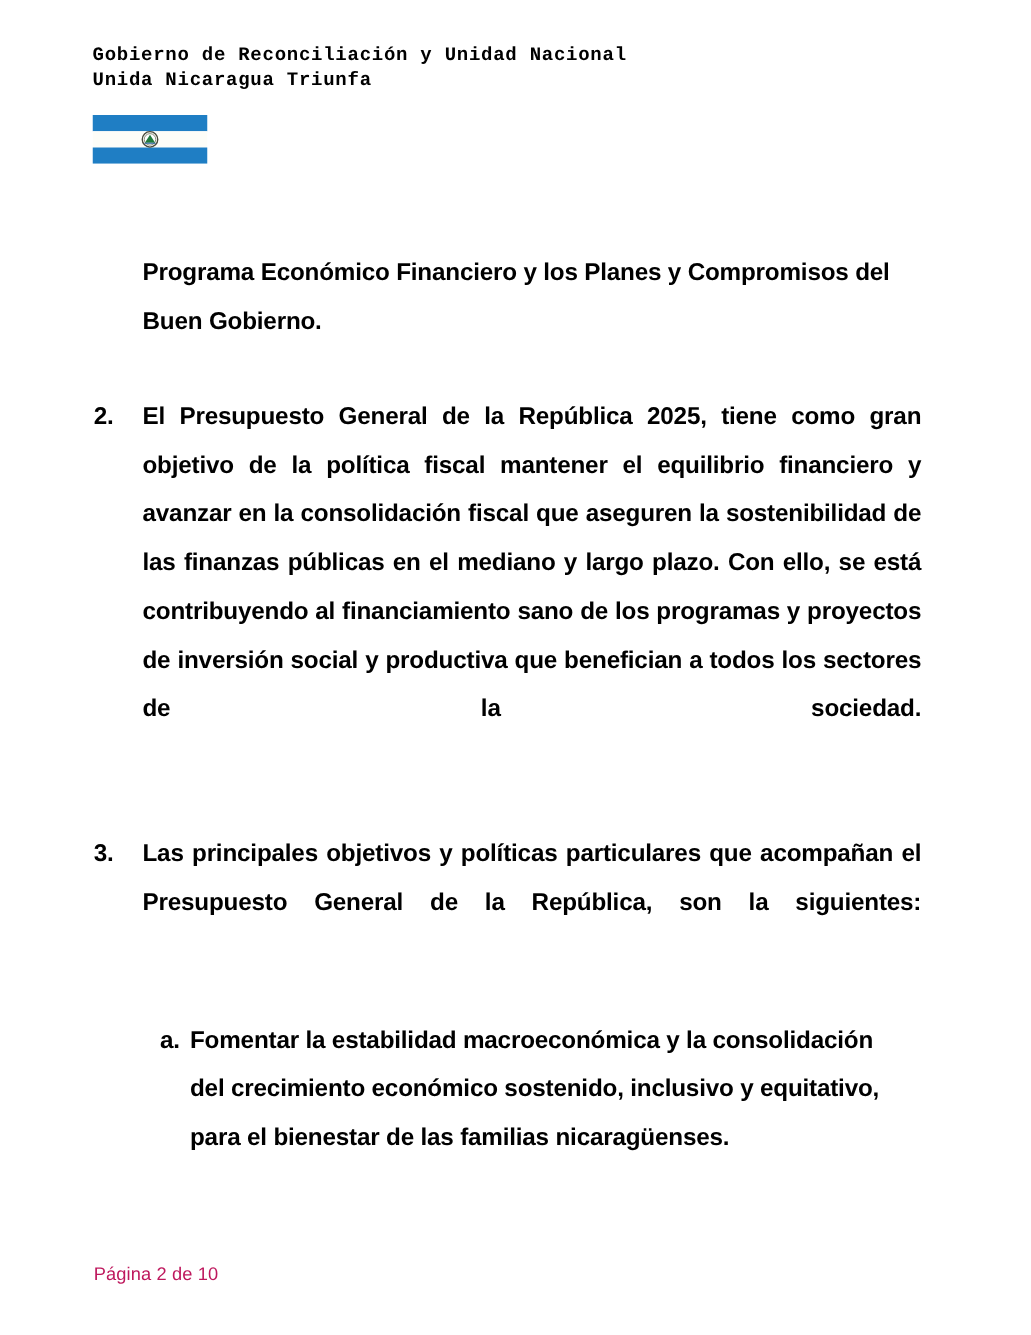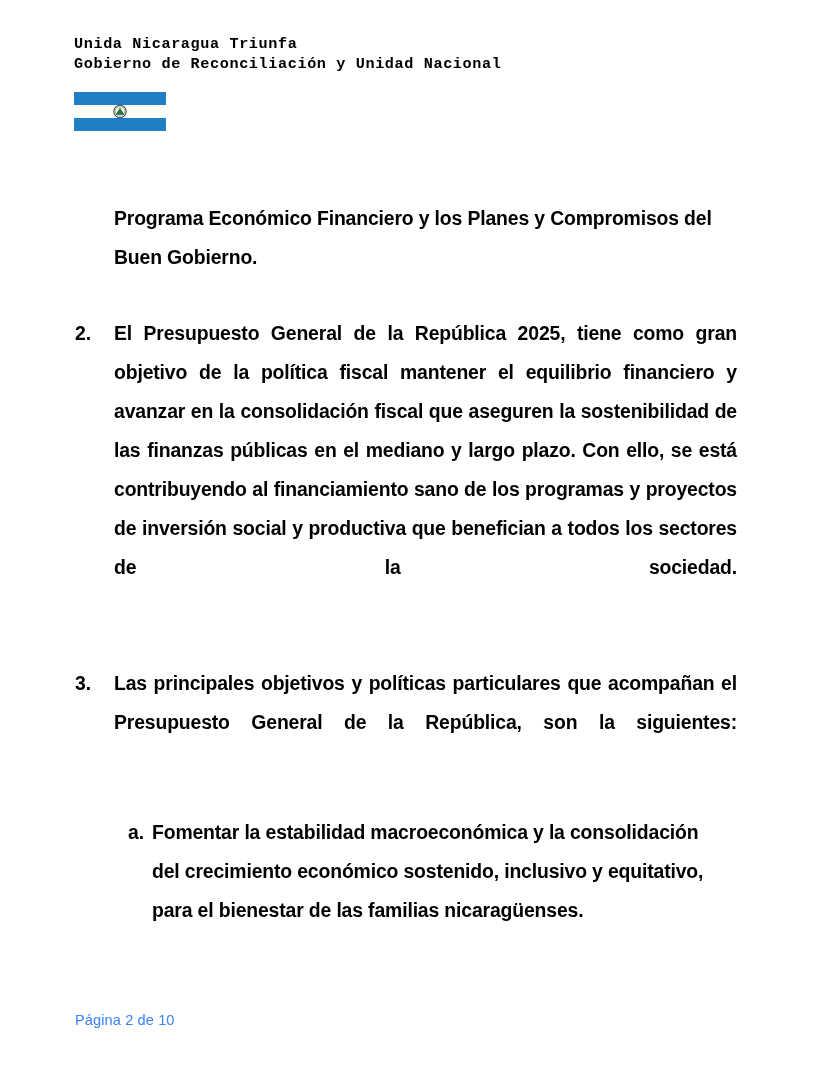--- a/index.html
+++ b/index.html
@@ -132,32 +132,32 @@
     line-height: 39px;
   }
 
   
   .footer {
     position: absolute;
     left: 75px;
     top: 1012px;
     font-size: 14.6px;
     font-weight: normal;
-    color: #3b82f6;
+    color: #be185d;
     letter-spacing: 0.1px;
   }
 </style>
 </head>
 <body>
 
 <div class="page">
 
   <div class="doc-header">
+    <div class="hline">Gobierno de Reconciliación y Unidad Nacional</div>
     <div class="hline">Unida Nicaragua Triunfa</div>
-    <div class="hline">Gobierno de Reconciliación y Unidad Nacional</div>
   </div>
 
   <div class="flag-wrap">
     <svg class="flag" viewBox="0 0 92 39" xmlns="http://www.w3.org/2000/svg">
       <rect x="0" y="0" width="92" height="13" fill="#1f7ec4"></rect>
       <rect x="0" y="13" width="92" height="13" fill="#fdfdf8"></rect>
       <rect x="0" y="26" width="92" height="13" fill="#1f7ec4"></rect>
       <g>
         <circle cx="46" cy="19.5" r="6.2" fill="#fdfdf8" stroke="#4a4a3c" stroke-width="1.1"></circle>
         <circle cx="46" cy="19.5" r="4.6" fill="#ffffff" stroke="#6b6b55" stroke-width="0.6"></circle>

